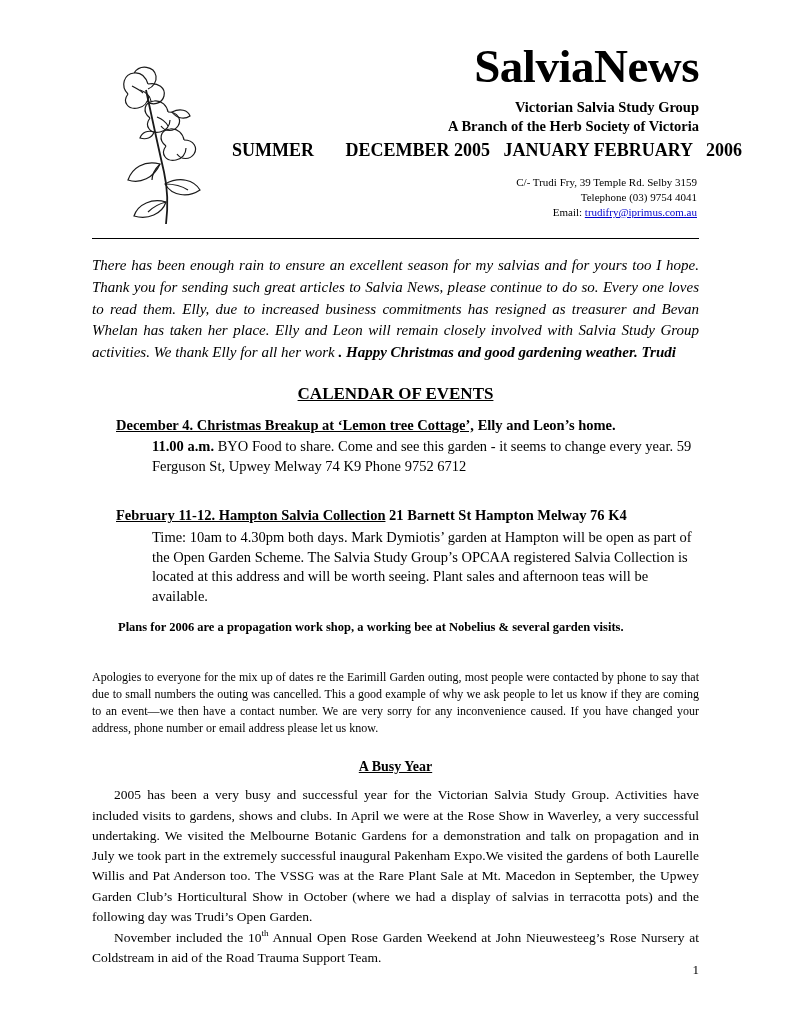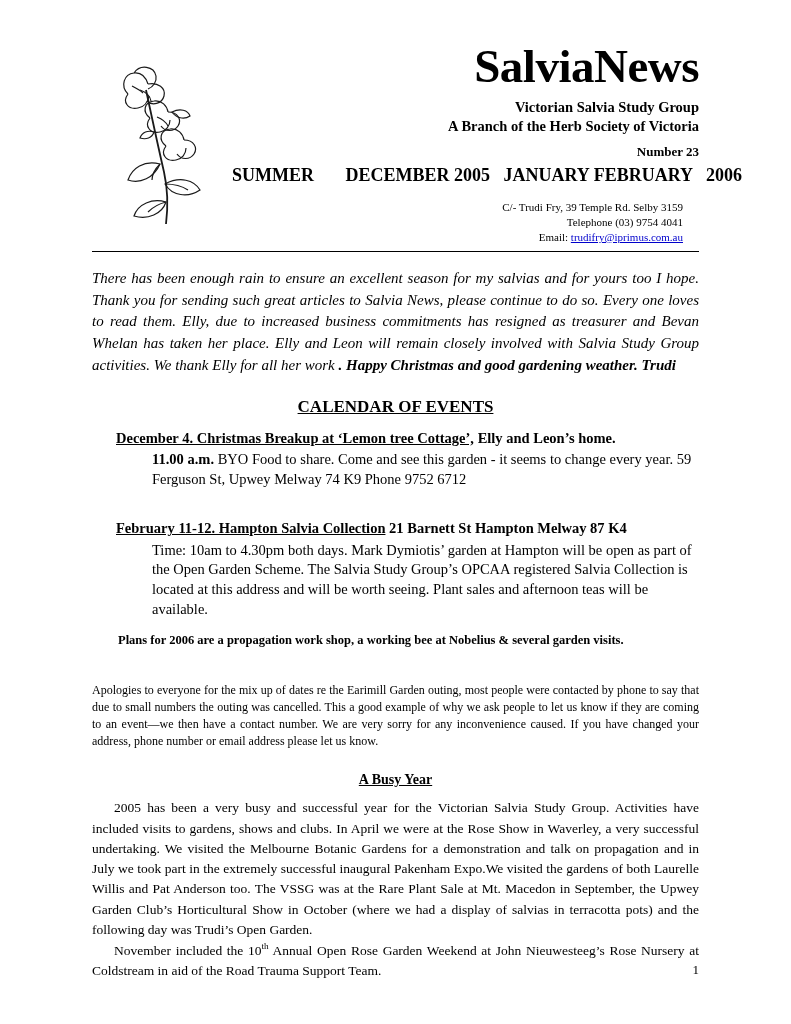--- a/index.html
+++ b/index.html
@@ -68,21 +68,21 @@
     font-weight: bold;
     font-size: 18px;
     margin-top: 5px;
     white-space: pre;
   }
   .contact {
     text-align: right;
     font-size: 11px;
     line-height: 1.35;
     margin-top: 14px;
-    margin-right: 16px;
+    margin-right: 2px;
   }
   .contact a {
     color: #0000cc;
     text-decoration: underline;
   }
   .rule {
     border-top: 1.6px solid #000;
     margin: 6px 0 0 0;
   }
 
@@ -213,21 +213,20 @@
           <path d="M44 72 C38 70 32 72 30 78 C36 80 42 78 44 72 Z"></path>
           <path d="M62 52 C70 48 78 50 80 56 C74 60 66 58 62 52 Z"></path>
         </g>
       </svg>
     </div>
 
     <div class="masthead-text">
       <div class="title">SalviaNews</div>
       <div class="subtitle1">Victorian Salvia Study Group</div>
       <div class="subtitle2">A Branch of the Herb Society of Victoria</div>
-      <div class="issue-number">Number 23</div>
       <div class="season-line"><span>SUMMER</span>       <span>DECEMBER 2005   JANUARY FEBRUARY   2006</span></div>
     </div>
 
     <div class="contact">
       <div>C/- Trudi Fry, 39 Temple Rd. Selby 3159</div>
       <div>Telephone (03) 9754 4041</div>
       <div><span>Email: </span><a href="#">trudifry@iprimus.com.au</a></div>
     </div>
   </div>
 
@@ -238,21 +237,21 @@
   <h2 class="section">CALENDAR OF EVENTS</h2>
 
   <div class="event">
     <div class="event-title"><span class="u">December 4. Christmas Breakup at ‘Lemon tree Cottage’,</span><span> Elly and Leon’s home.</span></div>
     <div class="event-body"><span class="lead">11.00 a.m.</span><span> BYO Food to share. Come and see this garden - it seems to change every year.   59 Ferguson St, Upwey  Melway 74 K9 Phone 9752 6712</span></div>
   </div>
 
   <div class="event-gap"></div>
 
   <div class="event">
-    <div class="event-title"><span class="u">February 11-12. Hampton Salvia Collection</span><span>  21 Barnett St Hampton Melway 87 K4</span></div>
+    <div class="event-title"><span class="u">February 11-12. Hampton Salvia Collection</span><span>  21 Barnett St Hampton Melway 76 K4</span></div>
     <div class="event-body"><span>Time: 10am to 4.30pm both days. Mark Dymiotis’ garden at Hampton will be open as part of the Open Garden Scheme. The Salvia Study Group’s OPCAA registered Salvia Collection is located at this address and will be worth seeing. Plant sales and afternoon teas will be available.</span></div>
   </div>
 
   <div class="plans">Plans for 2006 are a propagation work shop, a working bee at Nobelius &amp; several garden visits.</div>
 
   <p class="para apology">Apologies to everyone for the mix up of dates re the Earimill Garden outing, most people were contacted by phone to say that due to small numbers the outing was cancelled. This a good example of why we ask people to let us know if they are coming to an event—we then have a contact number. We are very sorry for any inconvenience caused. If you have changed your address, phone number or email address please let us know.</p>
 
   <h3 class="section-small">A Busy Year</h3>
 
   <p class="busy indent">2005 has been a very busy and successful year for the Victorian Salvia Study Group. Activities have included visits to gardens, shows and clubs. In April we were at the Rose Show in Waverley, a very successful undertaking. We visited the Melbourne Botanic Gardens for a demonstration and talk on propagation and in July we took part in the extremely successful inaugural Pakenham Expo.We visited the gardens of both Laurelle Willis and Pat Anderson too. The VSSG was at the Rare Plant Sale at Mt. Macedon in September, the Upwey Garden Club’s Horticultural Show in October (where we had a display of salvias in terracotta pots) and the following day was Trudi’s Open Garden.</p>

